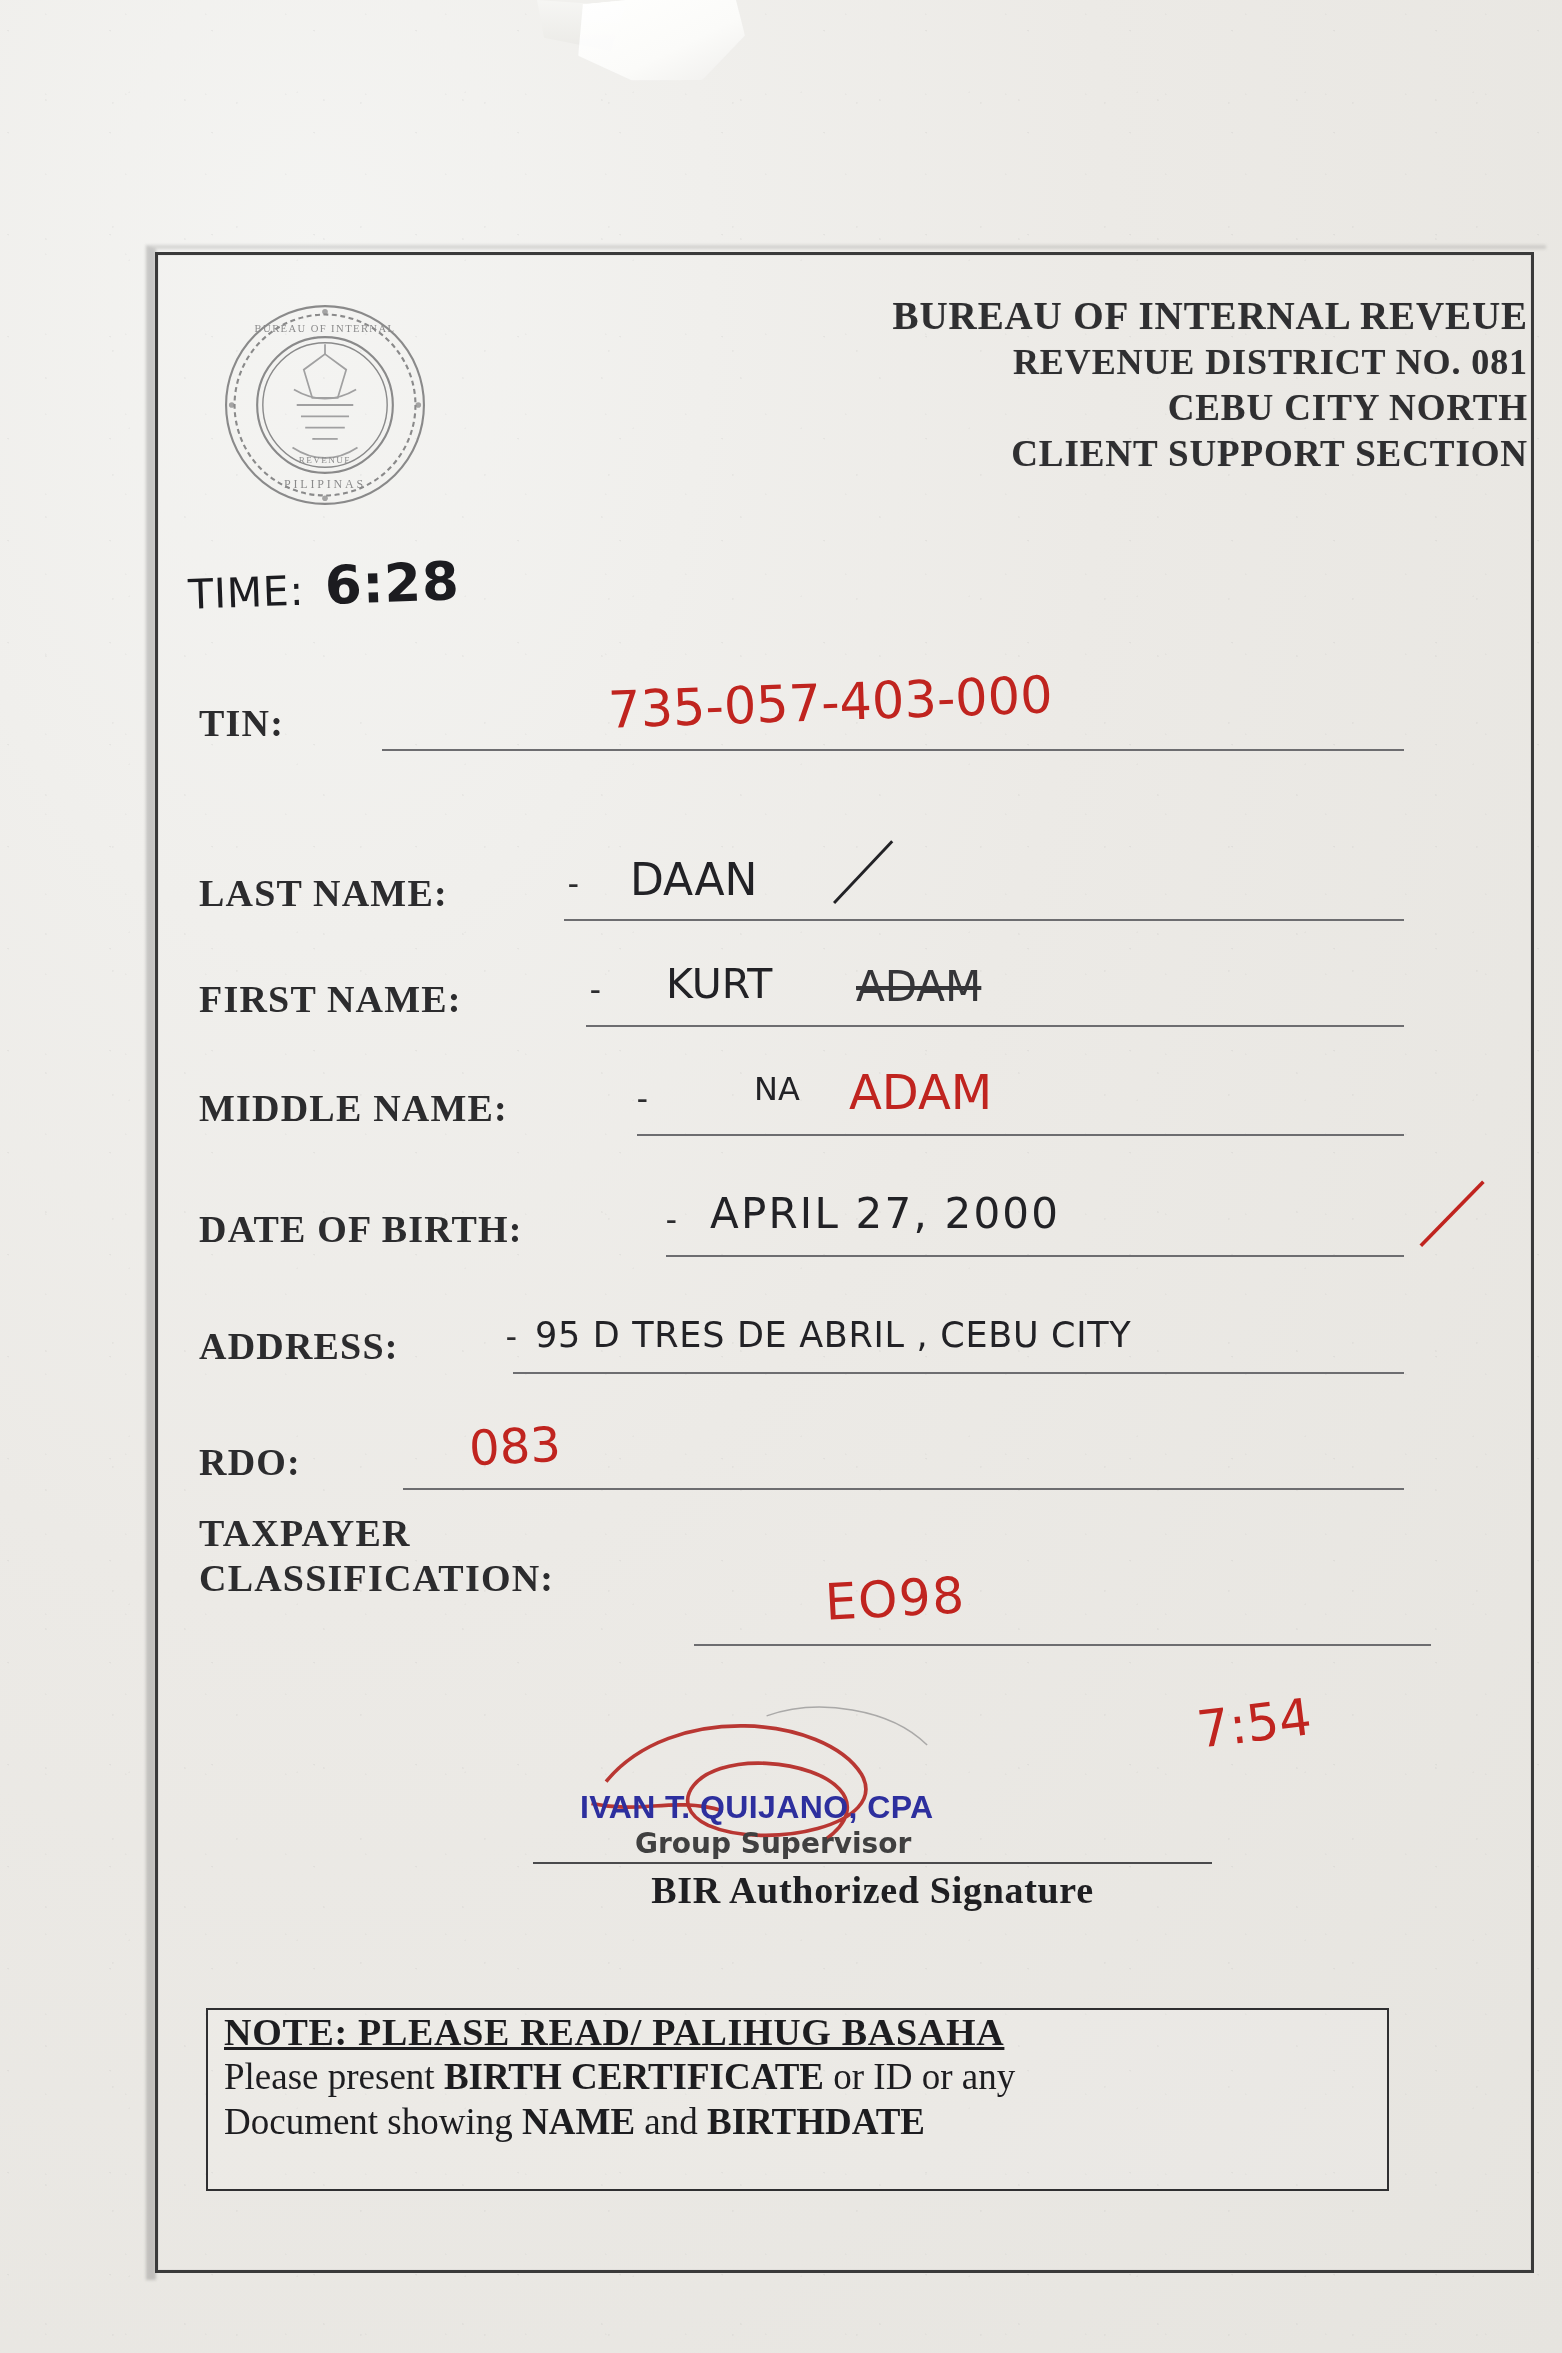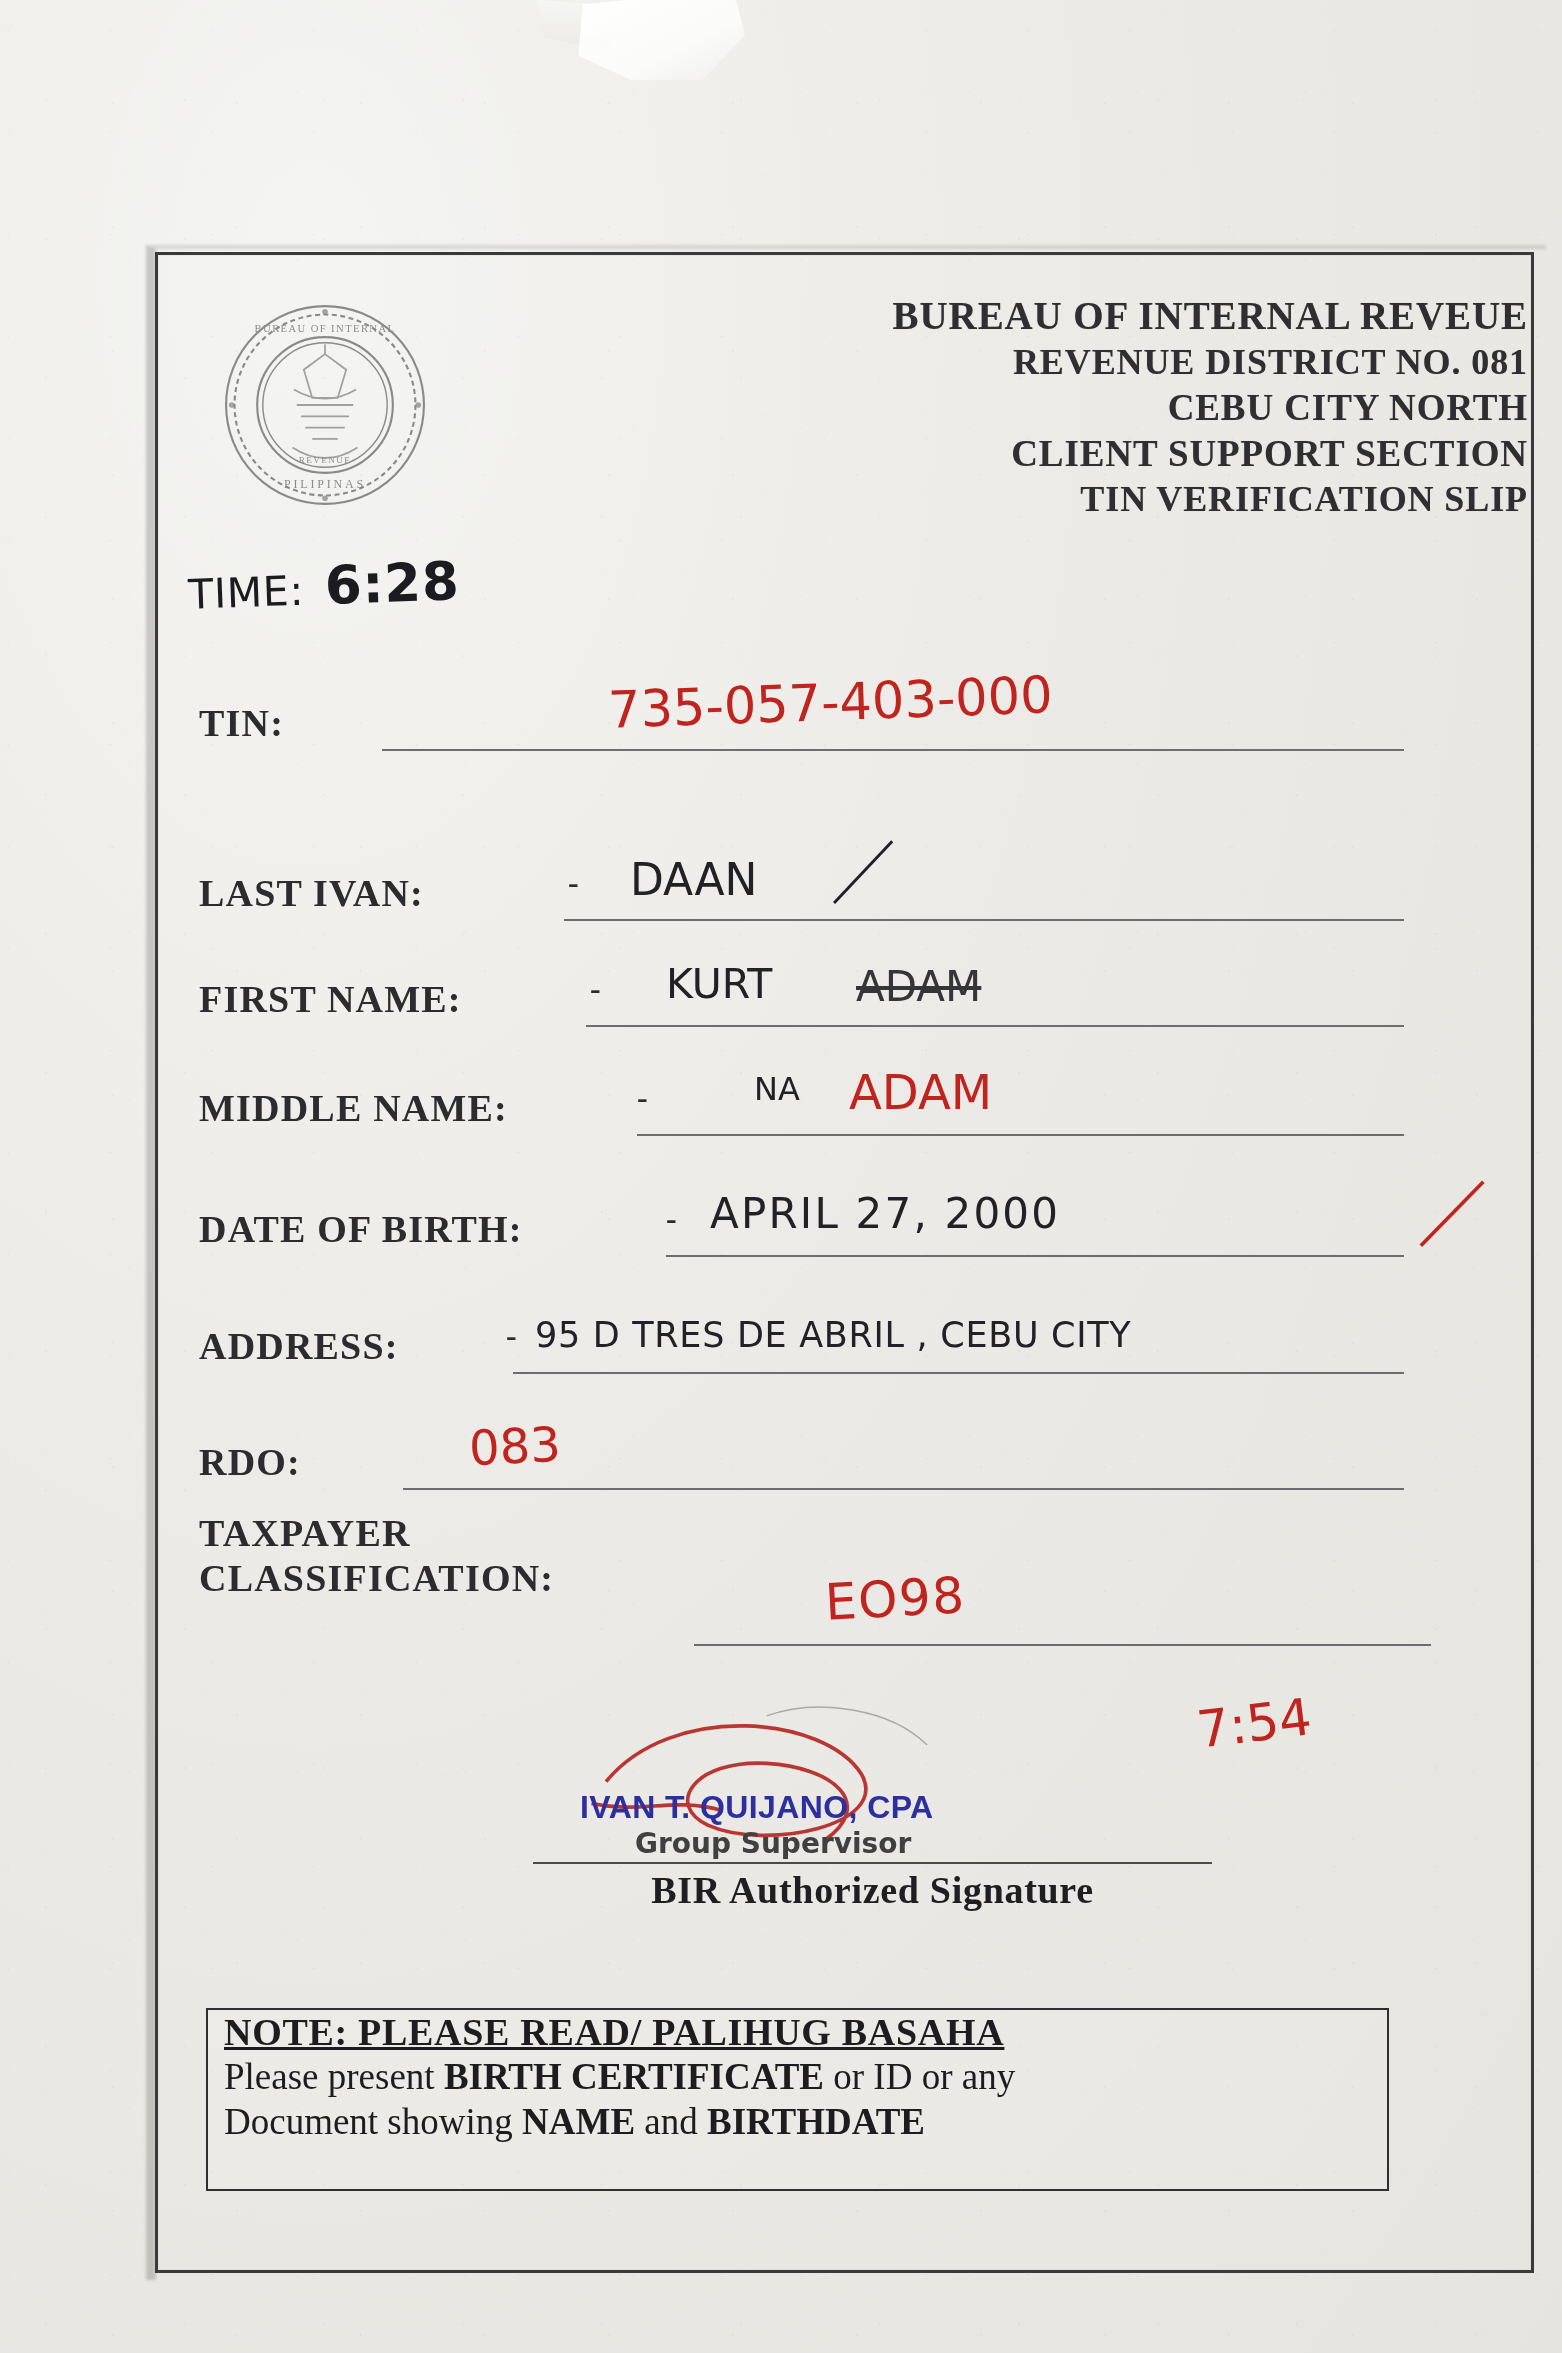--- a/index.html
+++ b/index.html
@@ -336,36 +336,35 @@
     <text x="150" y="268" font-family="Liberation Serif, serif" font-size="17" fill="#4a4a4c" text-anchor="middle" letter-spacing="4">PILIPINAS</text>
     <text x="150" y="232" font-family="Liberation Serif, serif" font-size="13" fill="#4a4a4c" text-anchor="middle" letter-spacing="2">REVENUE</text>
   </svg>
 </div>
 
 <div id="header">
   <div class="hline l1">BUREAU OF INTERNAL REVEUE</div>
   <div class="hline l2">REVENUE DISTRICT NO. 081</div>
   <div class="hline l3">CEBU CITY NORTH</div>
   <div class="hline l4">CLIENT SUPPORT SECTION</div>
-  <div class="hline l5">TIN VERIFICATION SLIP</div>
 </div>
 
 <div id="timeAnn">
   <span>TIME:</span>
   <span class="val">6:28</span>
 </div>
 
 <div class="row" style="top:677px">
   <div class="label">TIN:</div>
   <div class="rule" style="left:183px; right:80px;"></div>
   <div class="hand red" style="left:409px; bottom:25px; font-size:51px; transform:rotate(-2deg);">735-057-403-000</div>
 </div>
 
 <div class="row" style="top:847px">
-  <div class="label">LAST IVAN:</div>
+  <div class="label">LAST NAME:</div>
   <div class="rule" style="left:365px; right:80px;"></div>
   <div class="dash" style="left:369px;">-</div>
   <div class="hand blk" style="left:431px; bottom:22px; font-size:44px;">DAAN</div>
   <svg style="position:absolute;left:613px;bottom:13px;" width="95" height="80" viewBox="0 0 130 110">
     <path d="M110 10 L30 95" stroke="#222226" stroke-width="4" fill="none"></path>
   </svg>
 </div>
 
 <div class="row" style="top:953px">
   <div class="label">FIRST NAME:</div>

